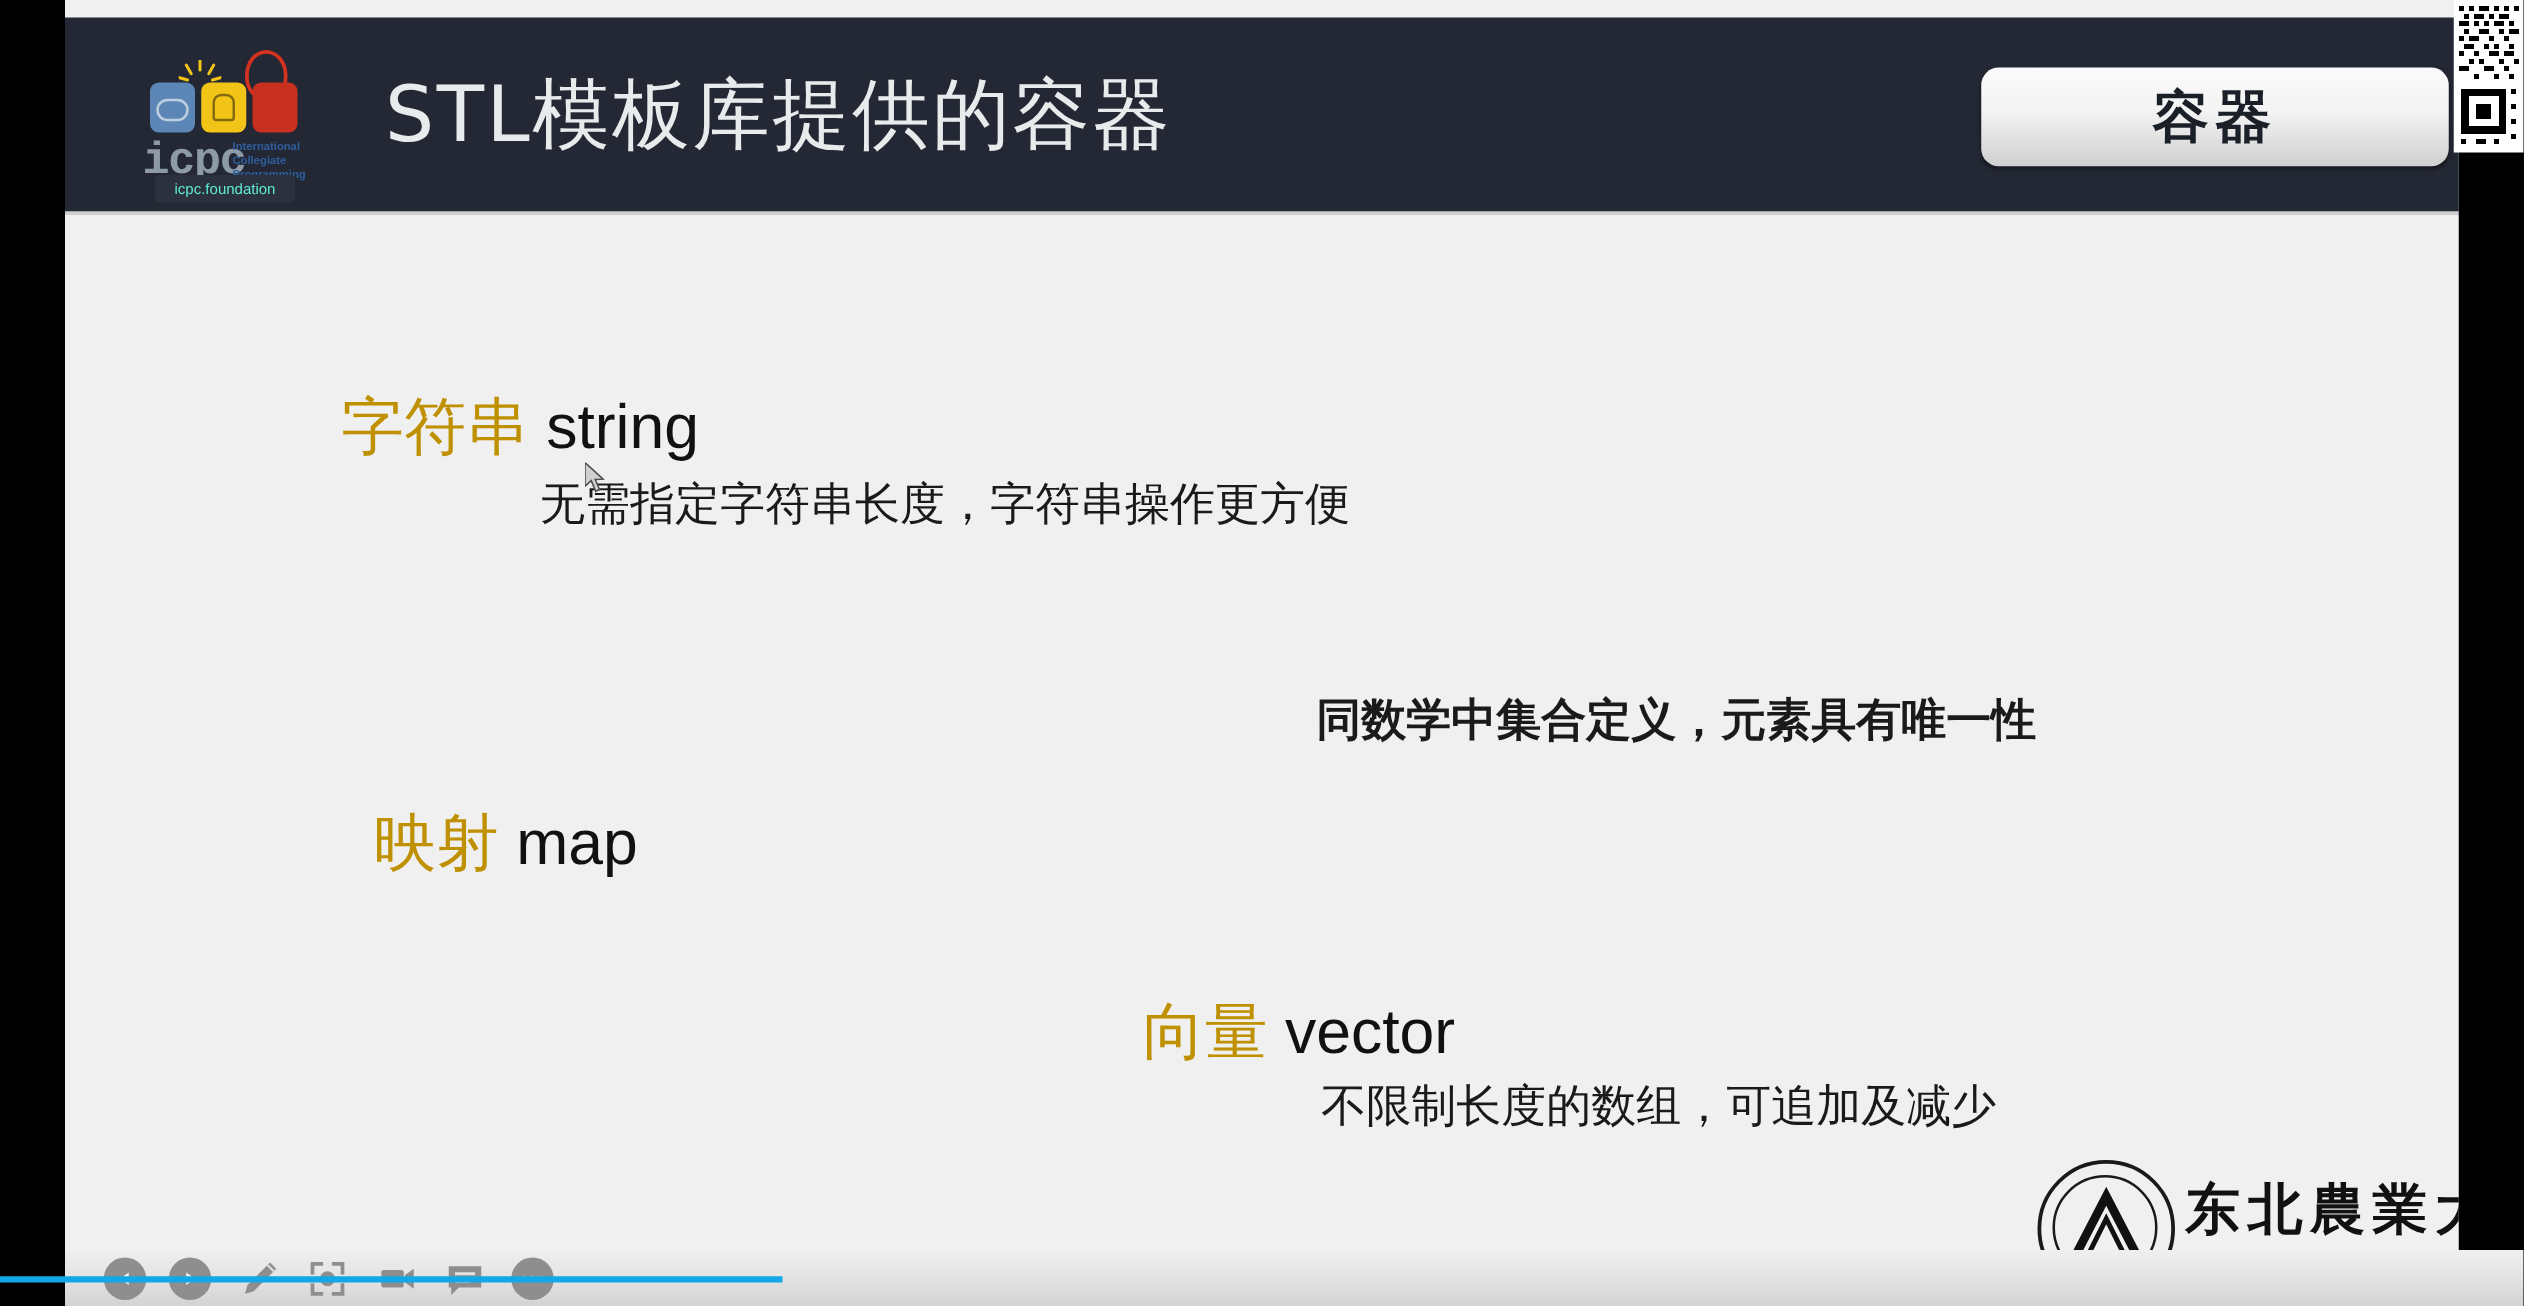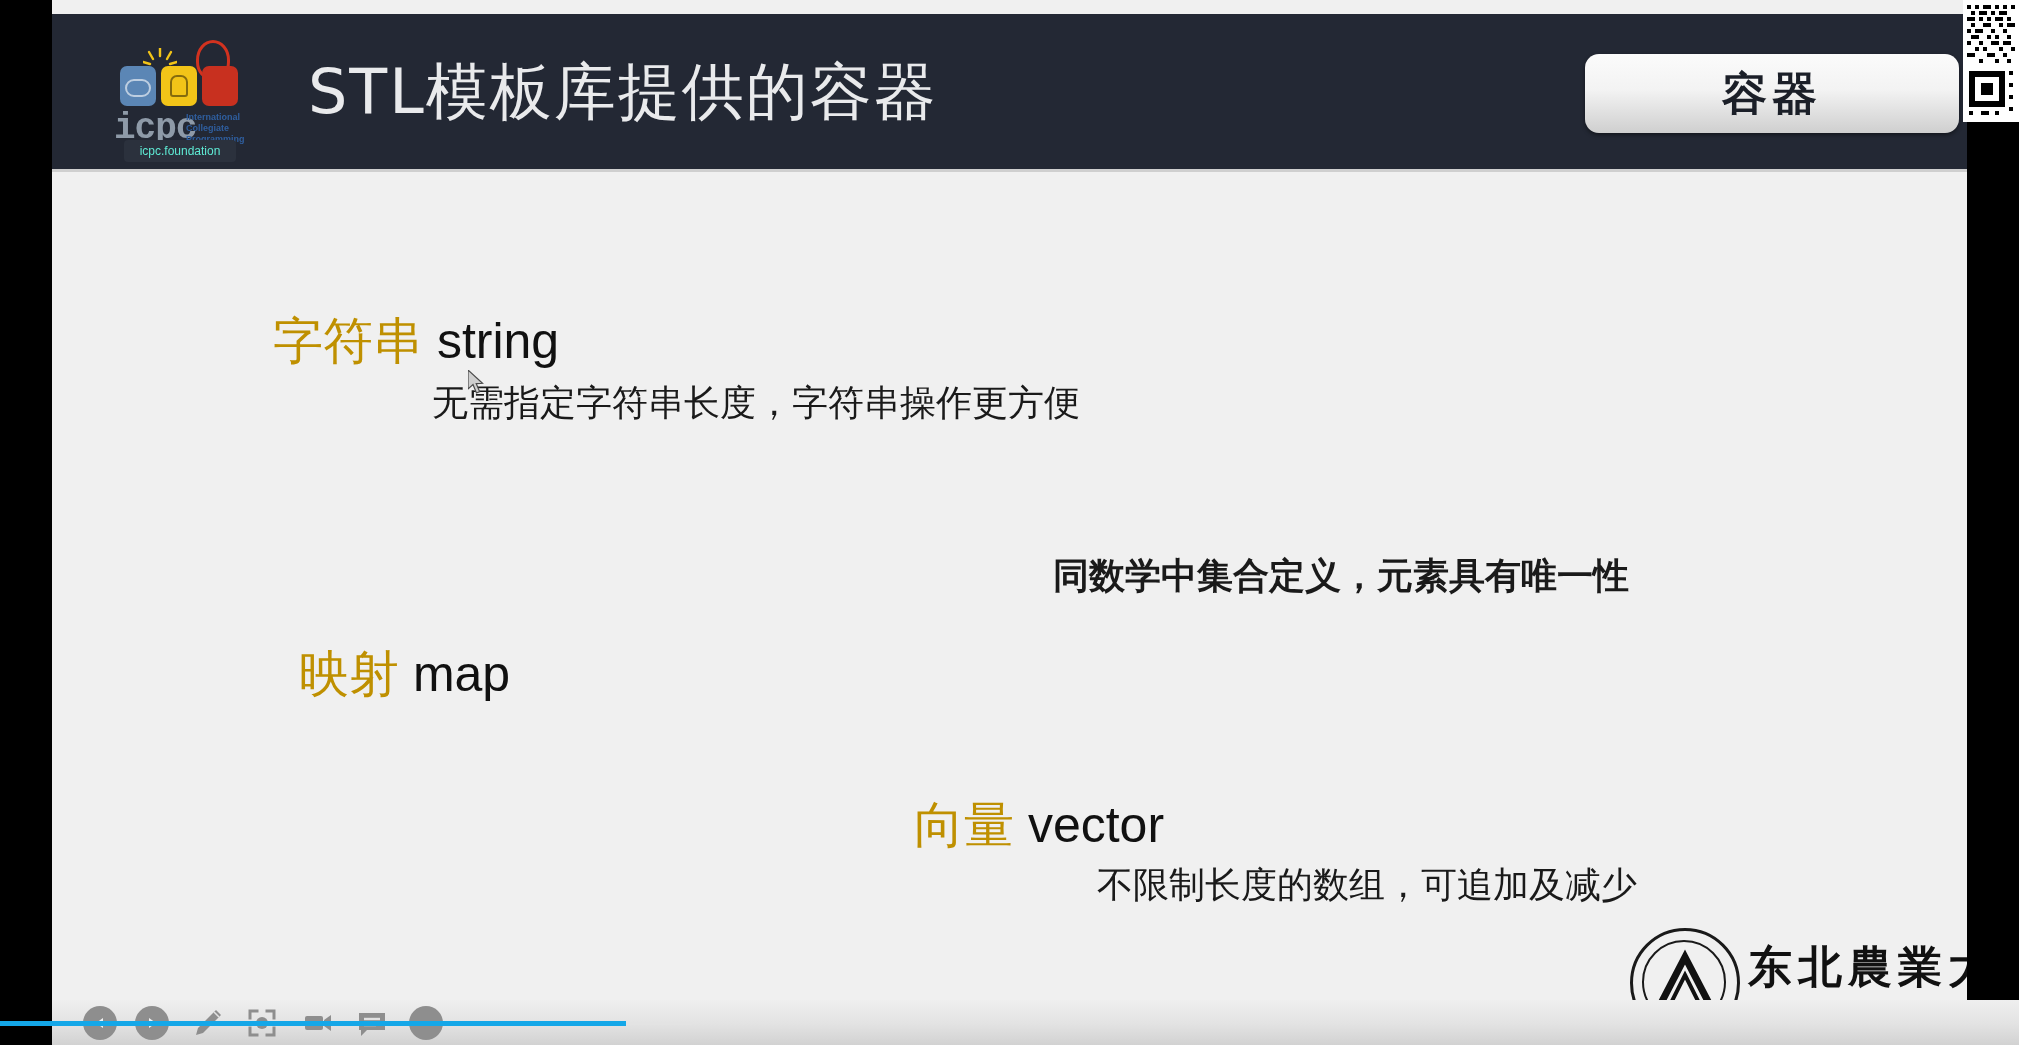--- a/index.html
+++ b/index.html
@@ -237,21 +237,21 @@
     font-family: "DejaVu Sans", sans-serif;
   }
 
   #e-string { left: 221px; top: 276px; margin-top: 32px; }
   #s-string { left: 380px; top: 379px; }
   #e-set    { left: 858px; top: 466px; }
   #s-set    { left: 1001px;top: 552px; font-weight: bold; }
   #e-map    { left: 247px; top: 641px; }
   #s-map    { left: 390px; top: 724px; }
   #e-vector { left: 862px; top: 792px; }
-  #s-vector { left: 1005px;top: 861px; margin-left: 40px; }
+  #s-vector { left: 1005px;top: 861px; }
 
   
   #cursor {
     position: absolute;
     left: 468px;
     top: 370px;
     width: 18px;
     height: 26px;
     pointer-events: none;
   }

